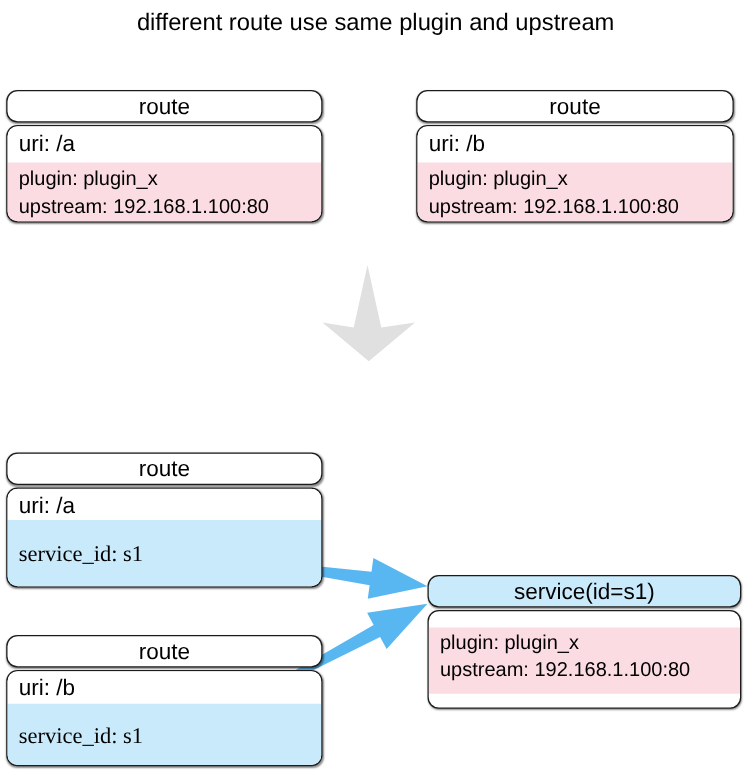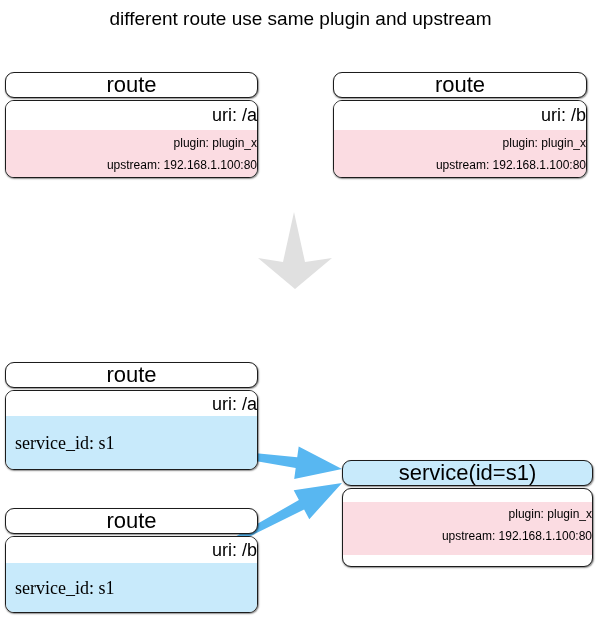--- a/index.html
+++ b/index.html
@@ -17,36 +17,35 @@
   }
   .title{
     position:absolute;left:0;width:601px;text-align:center;
     font-size:19px;line-height:22px;
   }
   .arrow-layer{position:absolute;left:0;top:0;width:601px;height:623px;}
   .box{position:absolute;}
   .box-header{
     position:absolute;left:0;top:0;width:100%;height:26px;
     box-sizing:border-box;border:1.7px solid var(--border);border-radius:9px;
-    background:#fff;text-align:center;font-size:22px;line-height:24px;
+    background:#fff;text-align:center;font-size:18px;line-height:24px;
     box-shadow:0.5px 1px 1.5px rgba(0,0,0,0.45);
   }
   .box-header.blue{background:var(--light-blue);}
   .box-body{
     position:absolute;left:0;width:100%;
     box-sizing:border-box;border:1.7px solid var(--border);border-radius:9px;
     background:#fff;overflow:hidden;
     box-shadow:0.5px 1px 1.5px rgba(0,0,0,0.45);
-    text-align:right;
   }
   .row{font-size:18px;padding-left:9px;box-sizing:border-box;}
   .uri-row{height:29px;line-height:29px;background:#fff;}
   .uri-row.short{height:25px;line-height:26px;}
   .pink-block{background:var(--pink);padding-top:3px;padding-bottom:3px;}
-  .pink-block .line{font-size:12px;line-height:21.5px;padding-left:9px;}
+  .pink-block .line{font-size:16px;line-height:21.5px;padding-left:9px;}
   .blue-block{
     background:var(--light-blue);display:flex;align-items:center;font-family:Liberation Serif, serif;
   }
   .svc-pink{margin-top:13px;height:48px;padding-top:2px;box-sizing:content-box;}
 </style>
 </head>
 <body>
 
 <div class="canvas">
 

